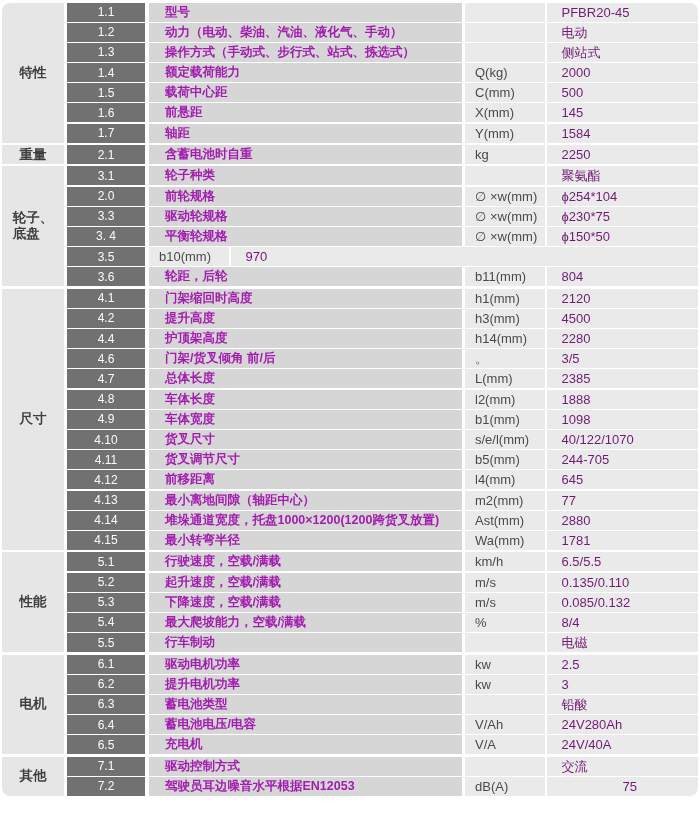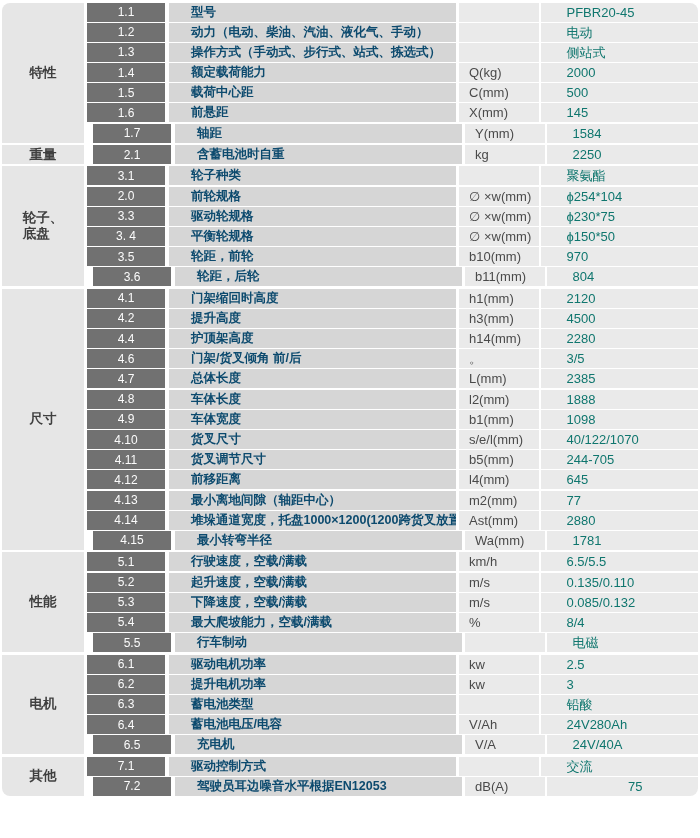--- a/index.html
+++ b/index.html
@@ -16,21 +16,21 @@
     width: 700px;
     padding: 2.5px 2px 0 2px;
   }
   .section {
     display: flex;
     align-items: stretch;
     margin-bottom: 2.4px;
   }
   .section:last-child { margin-bottom: 0; }
   .cat {
-    width: 82px;
+    width: 62px;
     margin-right: 3px;
     background: var(--category-bg, #e6e6e6);
     display: flex;
     align-items: center;
     justify-content: center;
     flex-shrink: 0;
   }
   .cat-label {
     color: #3f3f3f;
     font-weight: bold;
@@ -38,41 +38,41 @@
     line-height: 16px;
     white-space: pre-line;
     text-align: left;
   }
   .rows { flex: 1; min-width: 0; }
   .row {
     display: flex;
     height: 19px;
     margin-bottom: 1.2px;
   }
-  .row:last-child { margin-bottom: 0; margin-left: 6px; }
+  .row:last-child { margin-bottom: 0; }
   .badge {
     width: 78px;
     margin-right: 4px;
     background: var(--badge-bg, #717171);
     color: #fcfcfc;
     font-size: 12px;
     display: flex;
     align-items: center;
     justify-content: center;
     flex-shrink: 0;
   }
   .desc {
-    width: 287px;
+    width: 313px;
     margin-right: 3px;
     background: var(--desc-bg, #d6d6d6);
-    color: #0c4a6e;
+    color: #a21caf;
     font-weight: bold;
     font-size: 12.5px;
     line-height: 19px;
-    padding-left: 22px;
+    padding-left: 16px;
     box-sizing: border-box;
     white-space: nowrap;
     overflow: hidden;
     flex-shrink: 0;
   }
   .unit {
     width: 80px;
     margin-right: 1.5px;
     background: var(--cell-bg, #eaeaea);
     color: #4a4a4a;
@@ -81,24 +81,24 @@
     padding-left: 10px;
     box-sizing: border-box;
     white-space: nowrap;
     overflow: hidden;
     flex-shrink: 0;
   }
   .value {
     flex: 1;
     min-width: 0;
     background: var(--cell-bg, #eaeaea);
-    color: #0f766e;
+    color: #701a75;
     font-size: 13px;
     line-height: 19px;
-    padding-left: 26px;
+    padding-left: 15px;
     box-sizing: border-box;
     white-space: nowrap;
     overflow: hidden;
   }
   .section:first-child .cat { border-top-left-radius: 8px; }
   .section:last-child .cat { border-bottom-left-radius: 8px; }
   .section:first-child .row:first-child .value { border-top-right-radius: 8px; }
   .section:last-child .row:last-child .value { border-bottom-right-radius: 8px; text-align: center; }
 </style>
 </head>
@@ -192,21 +192,20 @@
           <div class="value">ϕ230*75</div>
         </div>
         <div class="row">
           <div class="badge">3. 4</div>
           <div class="desc">平衡轮规格</div>
           <div class="unit">∅ ×w(mm)</div>
           <div class="value">ϕ150*50</div>
         </div>
         <div class="row">
           <div class="badge">3.5</div>
-          <div class="desc">轮距，前轮</div>
           <div class="unit">b10(mm)</div>
           <div class="value">970</div>
         </div>
         <div class="row">
           <div class="badge">3.6</div>
           <div class="desc">轮距，后轮</div>
           <div class="unit">b11(mm)</div>
           <div class="value">804</div>
         </div>
       </div>

